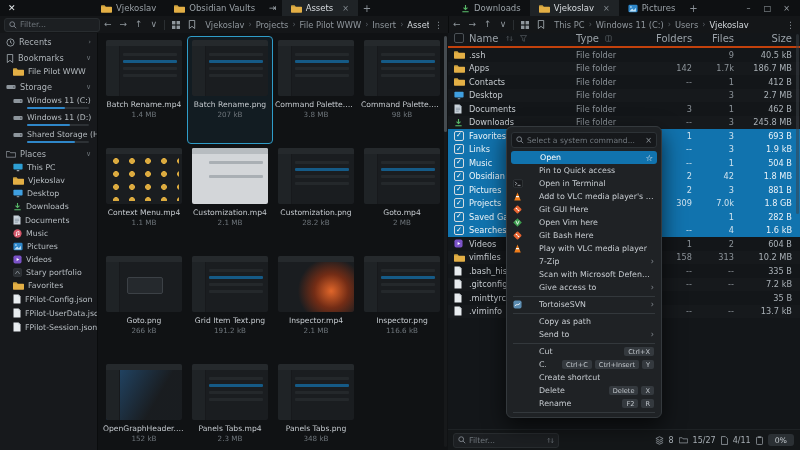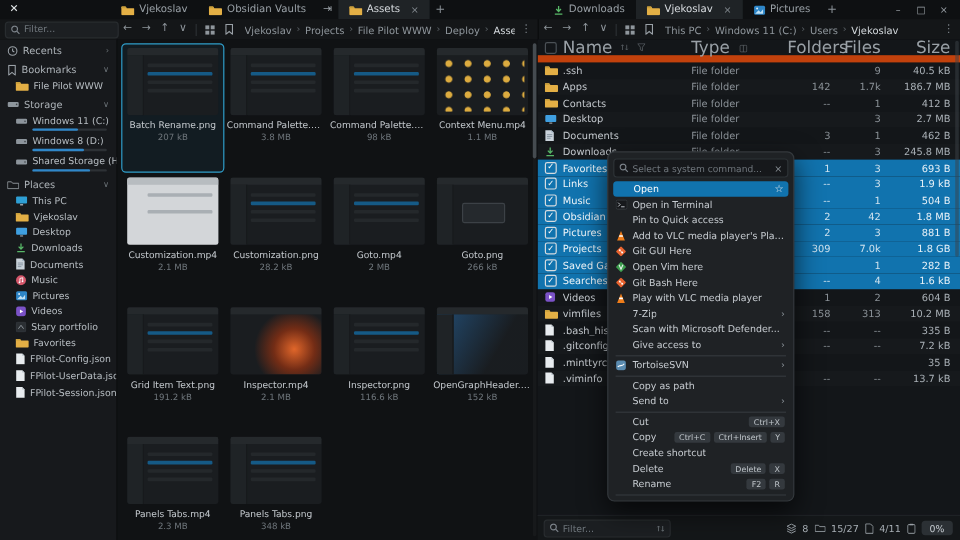--- a/index.html
+++ b/index.html
@@ -58,21 +58,21 @@
   .th-dialog{left:21px;top:21px;width:34px;height:15px;background:#25292d;border:1px solid #3c4146;border-radius:2px;}
   .th-fire{top:6px;left:0;right:0;bottom:0;
     background:radial-gradient(circle at 70% 58%,#e0662a 0%,rgba(153,51,17,0.7) 28%,transparent 55%);}
   .th-glow{top:6px;left:0;right:0;bottom:0;background:linear-gradient(120deg,rgba(36,84,128,0.85),rgba(20,26,32,0.15) 65%);}
   .fname{margin-top:4px;font-size:7.6px;color:#c4c9ce;max-width:82px;overflow:hidden;text-overflow:ellipsis;white-space:nowrap;}
   .fsize{margin-top:1px;font-size:7.2px;color:#6e757b;}
   .grid-scroll{position:absolute;right:1px;top:3px;width:3px;bottom:3px;background:rgba(255,255,255,0.03);border-radius:2px;}
   .grid-scroll .gthumb{position:absolute;top:0;width:3px;height:96px;background:#454b50;border-radius:2px;}
   
   .rightpane{position:absolute;left:448px;top:33px;right:0;bottom:20px;background:#131619;overflow:hidden;}
-  .listhead{display:flex;align-items:center;height:13px;padding:0 8px 0 6px;color:#9aa1a7;font-size:14px;border-bottom:6px solid #c2410c;}
+  .listhead{display:flex;align-items:flex-start;height:13px;padding:0 8px 0 6px;color:#9aa1a7;font-size:10px;border-bottom:2px solid #c2410c;}
   .c-check{width:15px;flex:none;display:flex;align-items:center;}
   .c-name{flex:1;display:flex;align-items:center;gap:4px;overflow:hidden;white-space:nowrap;}
   .c-type{width:80px;flex:none;margin-left:20px;}
   .c-folders{width:36px;flex:none;text-align:right;}
   .c-files{width:42px;flex:none;text-align:right;}
   .c-size{width:58px;flex:none;text-align:right;}
   .hic{display:inline-flex;margin-left:3px;opacity:0.75;}
   .row{display:flex;align-items:center;height:13.5px;padding:0 8px 0 6px;font-size:8.2px;color:#c4c9ce;}
   .row:nth-child(even){background:rgba(255,255,255,0.015);}
   .row.sel{background:var(--selection);color:#eef5f9;}
@@ -91,21 +91,21 @@
   .bfilter .endic{margin-left:auto;}
   .status{margin-left:auto;display:flex;align-items:center;gap:5px;margin-right:6px;color:#a8afb5;font-size:8px;}
   .sic{display:flex;align-items:center;}
   .pill{background:#2b3034;border-radius:3px;padding:1.5px 7px;color:#c5cbd0;font-size:7.8px;}
   
   .ctxmenu{position:absolute;left:506px;top:126px;width:154px;background:var(--menu);border:1px solid #34393d;
     border-radius:6px;box-shadow:0 8px 22px rgba(0,0,0,0.65);padding:4px 0 3px 0;z-index:10;}
   .csearch{margin:1px 4px 3px 4px;height:14px;background:#16181b;border:1px solid #2d3236;border-radius:3px;
     display:flex;align-items:center;gap:3px;padding:0 4px;color:#70777d;font-size:7.6px;}
   .csearch .x{margin-left:auto;color:#8a9197;font-size:8px;}
-  .mi{display:flex;align-items:center;height:13px;padding:0 7px 0 5px;font-size:7.9px;color:#c7ccd1;gap:4px;white-space:nowrap;}
+  .mi{display:flex;align-items:center;height:13px;padding:0 7px 0 5px;font-size:7.9px;color:#c7ccd1;gap:16px;white-space:nowrap;}
   .mi .mic{width:11px;flex:none;display:flex;justify-content:center;align-items:center;}
   .mi .mlabel{overflow:hidden;text-overflow:ellipsis;}
   .mi.hl{background:var(--selection);color:#fff;margin:0 4px;padding:0 4px 0 2px;border-radius:3px;}
   .mi .star{margin-left:auto;font-size:8.5px;color:#e8edf1;}
   .mi .subarrow{margin-left:auto;color:#878e94;font-size:8px;}
   .mi .keys{margin-left:auto;display:flex;gap:3px;}
   .key{background:#34393e;border-radius:2px;padding:0.5px 4px;font-size:6.6px;color:#c0c6cb;}
   .msep{height:1px;background:#33383c;margin:1.5px 6px;}
 </style>
 </head>
@@ -215,21 +215,21 @@
             <path d="M1 0.5 h6 V9.5 L4 7 L1 9.5 Z" fill="none" stroke="#9aa1a7" stroke-width="1"></path>
           </svg>
         </span>
       <span class="crumbs" id="lcrumbs">
           <span class="crumb">Vjekoslav</span>
           <span class="crumb-sep">›</span>
           <span class="crumb">Projects</span>
           <span class="crumb-sep">›</span>
           <span class="crumb">File Pilot WWW</span>
           <span class="crumb-sep">›</span>
-          <span class="crumb">Deploy</span>
+          <span class="crumb">Insert</span>
           <span class="crumb-sep">›</span>
           <span class="crumb last">Assets</span>
         </span>
       <span class="dots">⋮</span>
     </div>
     <div class="nav-right">
       <span class="nbtn">←</span>
       <span class="nbtn">→</span>
       <span class="nbtn">↑</span>
       <span class="nbtn">∨</span>
@@ -314,21 +314,21 @@
         </div>
       </div>
       <div class="drive-item">
         <div class="drive-top">
           <span class="ic">
             <svg width="10" height="8" viewBox="0 0 12 8">
               <rect x="0.5" y="1.5" width="11" height="5" rx="1.2" fill="#8d959c"></rect>
               <circle cx="9.4" cy="4" r="0.8" fill="#3d4246"></circle>
             </svg>
           </span>
-          <span>Windows 8 (D:)</span>
+          <span>Windows 11 (D:)</span>
         </div>
         <div class="track">
           <div class="fill" style="width:70%"></div>
         </div>
       </div>
       <div class="drive-item">
         <div class="drive-top">
           <span class="ic">
             <svg width="10" height="8" viewBox="0 0 12 8">
               <rect x="0.5" y="1.5" width="11" height="5" rx="1.2" fill="#8d959c"></rect>
@@ -468,20 +468,32 @@
             <path d="M0.5 0.5 h5 l2 2 v7 h-7 Z" fill="#e8ecef"></path>
             <path d="M5.5 0.5 l2 2 h-2 Z" fill="#b9c2c9"></path>
           </svg>
         </span>
         <span>FPilot-Session.json</span>
       </div>
     </div>
 
   <div class="midpane">
     <div class="grid" id="grid">
+        <div class="cell">
+          <div class="thumb ">
+            <i class="th-head"></i>
+            <i class="th-side"></i>
+            <i class="th-line th-l1"></i>
+            <i class="th-line th-l2"></i>
+            <i class="th-line th-l3"></i>
+            <i class="th-line th-l4"></i>
+          </div>
+          <div class="fname">Batch Rename.mp4</div>
+          <div class="fsize">1.4 MB</div>
+        </div>
         <div class="cell selected">
           <div class="thumb ">
             <i class="th-head"></i>
             <i class="th-side"></i>
             <i class="th-line th-l1"></i>
             <i class="th-line th-l2"></i>
             <i class="th-line th-l3"></i>
             <i class="th-line th-l4"></i>
           </div>
           <div class="fname">Batch Rename.png</div>
@@ -987,32 +999,32 @@
       <span>Select a system command...</span>
       <span class="x">×</span>
     </div>
     <div id="menuitems">
         <div class="mi hl">
           <span class="mic"></span>
           <span class="mlabel">Open</span>
           <span class="star">☆</span>
         </div>
         <div class="mi">
+          <span class="mic"></span>
+          <span class="mlabel">Pin to Quick access</span>
+        </div>
+        <div class="mi">
           <span class="mic">
             <svg width="10" height="9" viewBox="0 0 12 10">
               <rect x="0.5" y="0.5" width="11" height="9" rx="1.5" fill="#17191c" stroke="#454a4f" stroke-width="0.6"></rect>
               <path d="M2.5 3 L4.5 5 L2.5 7" stroke="#cdd3d8" stroke-width="0.9" fill="none"></path>
               <path d="M5.5 7.2 h3.5" stroke="#cdd3d8" stroke-width="0.9"></path>
             </svg>
           </span>
           <span class="mlabel">Open in Terminal</span>
-        </div>
-        <div class="mi">
-          <span class="mic"></span>
-          <span class="mlabel">Pin to Quick access</span>
         </div>
         <div class="mi">
           <span class="mic">
             <svg width="9" height="9" viewBox="0 0 10 10">
               <path d="M5 0.6 L8.6 9.4 H1.4 Z" fill="#ef7d1a"></path>
               <path d="M3.5 4.4 h3 l0.5 1.5 H3 Z" fill="#fff"></path>
             </svg>
           </span>
           <span class="mlabel">Add to VLC media player's Playlist</span>
         </div>

